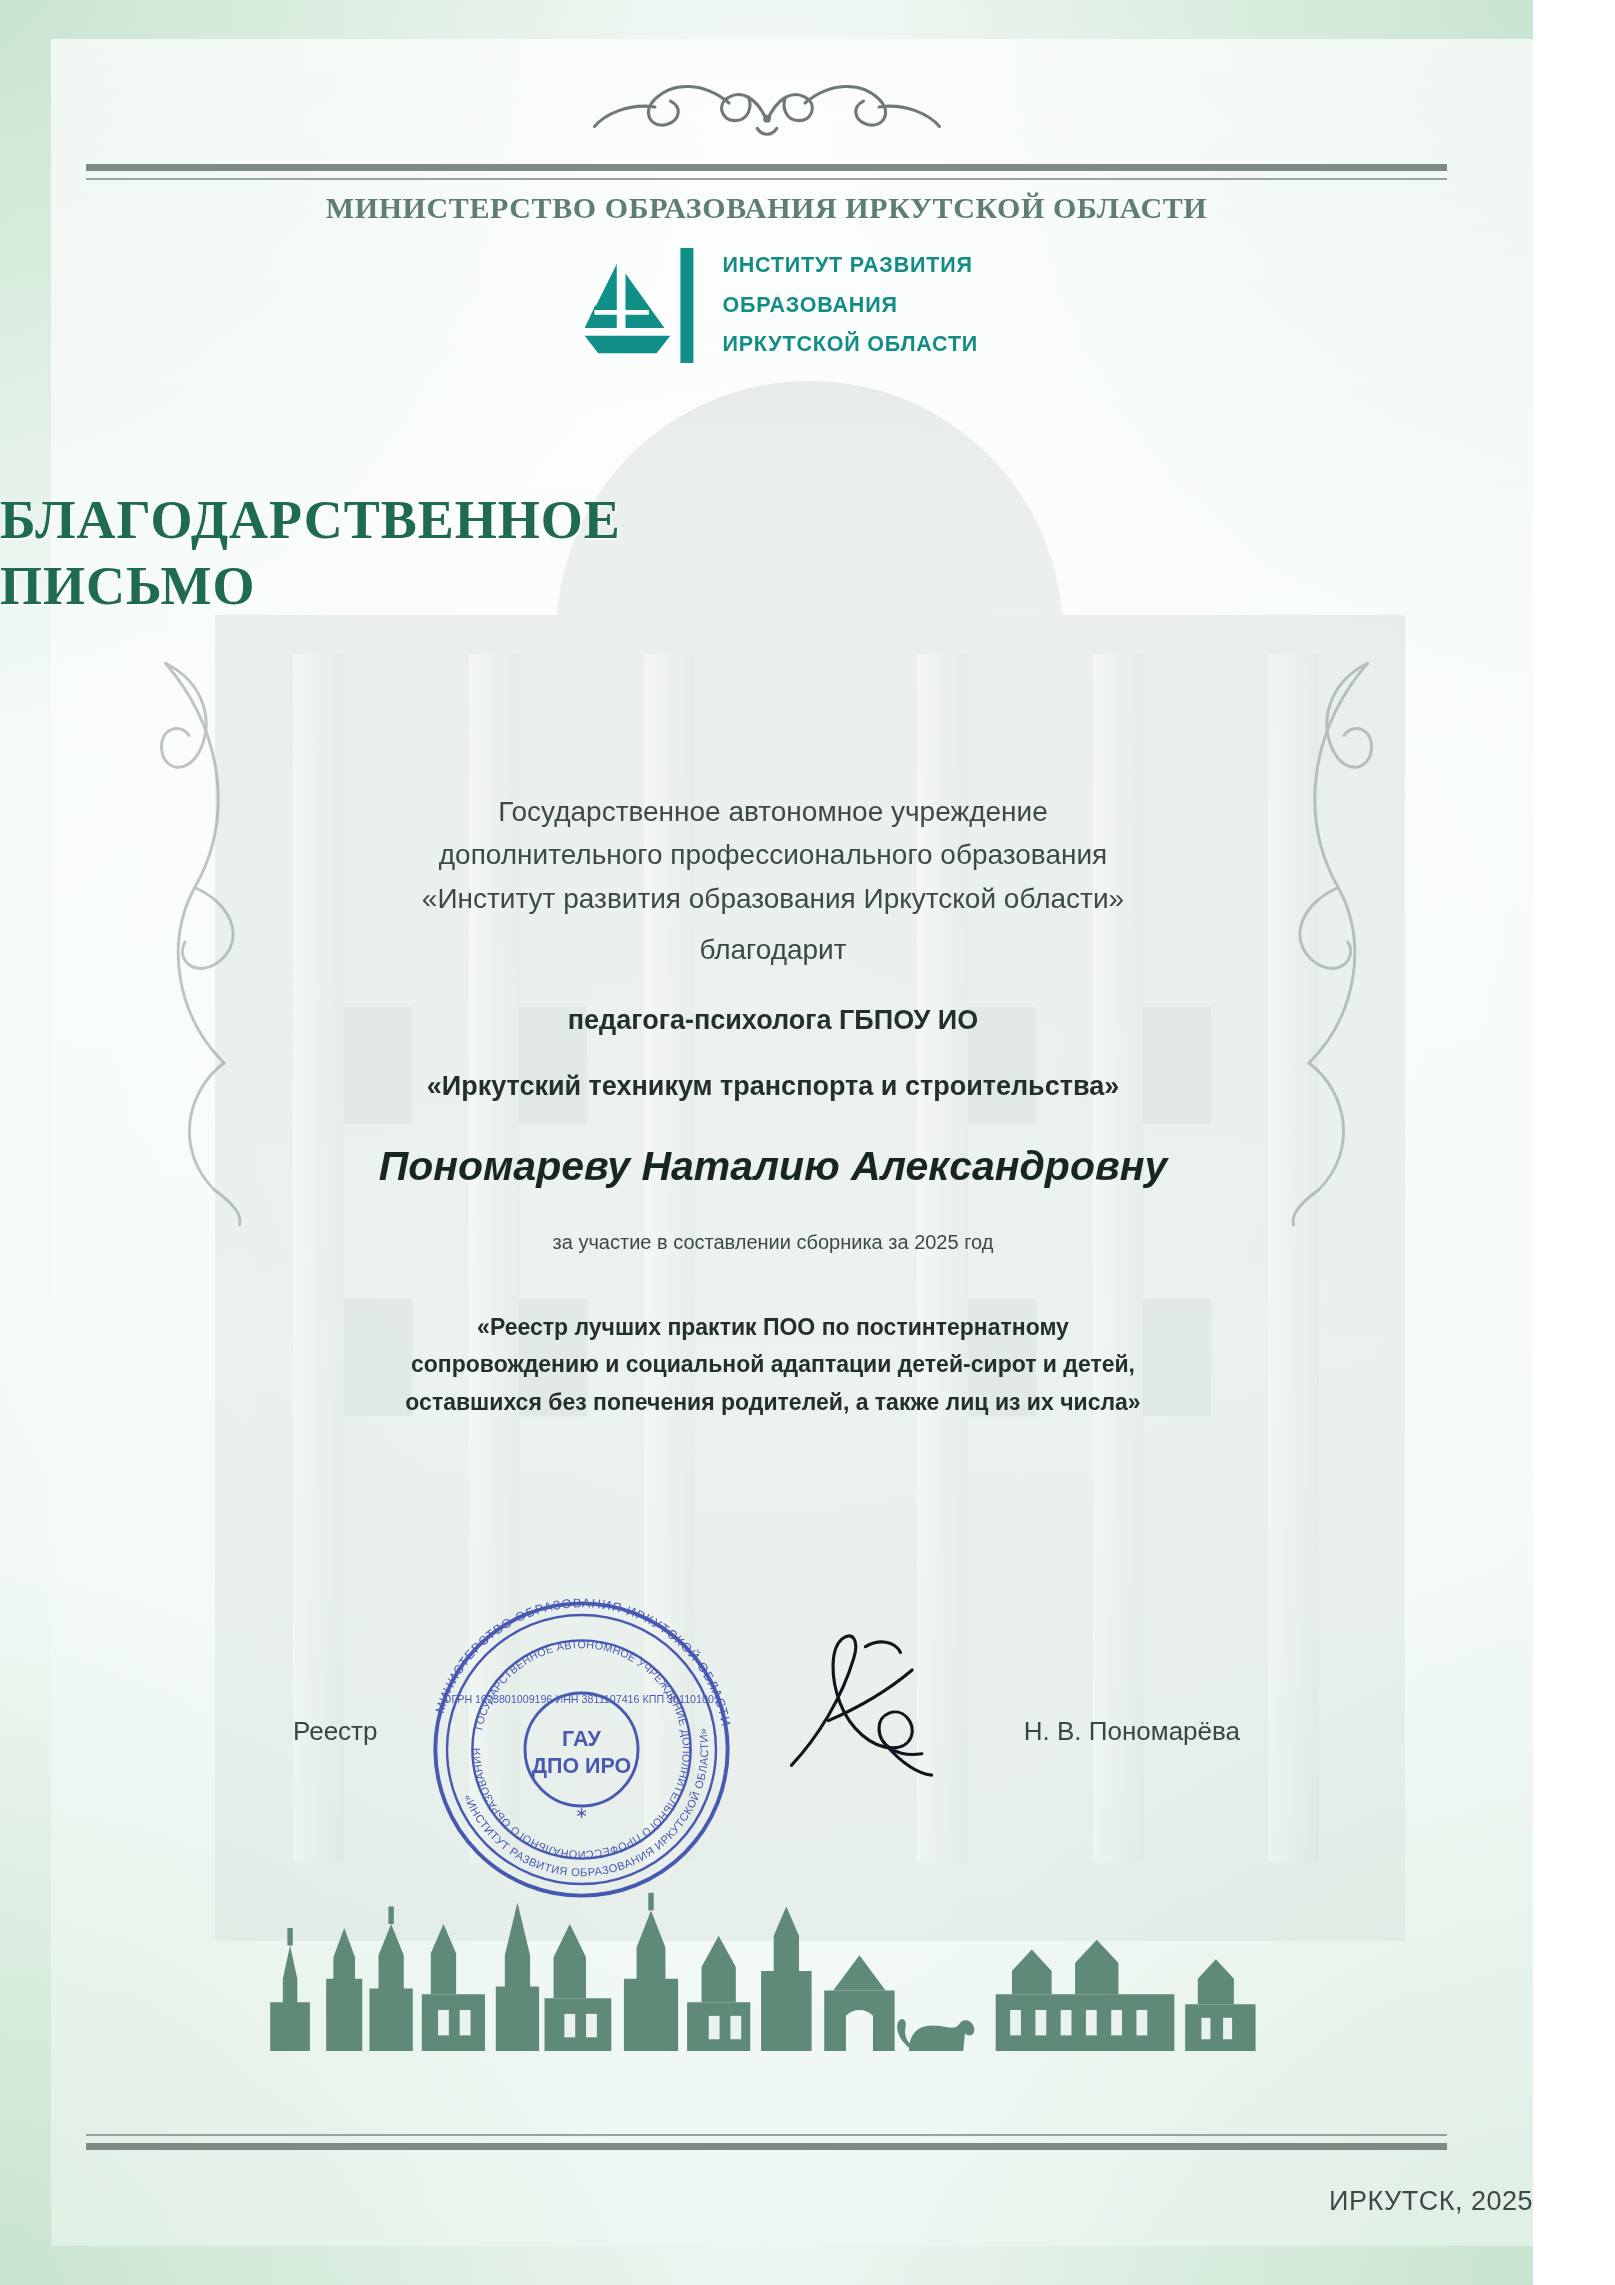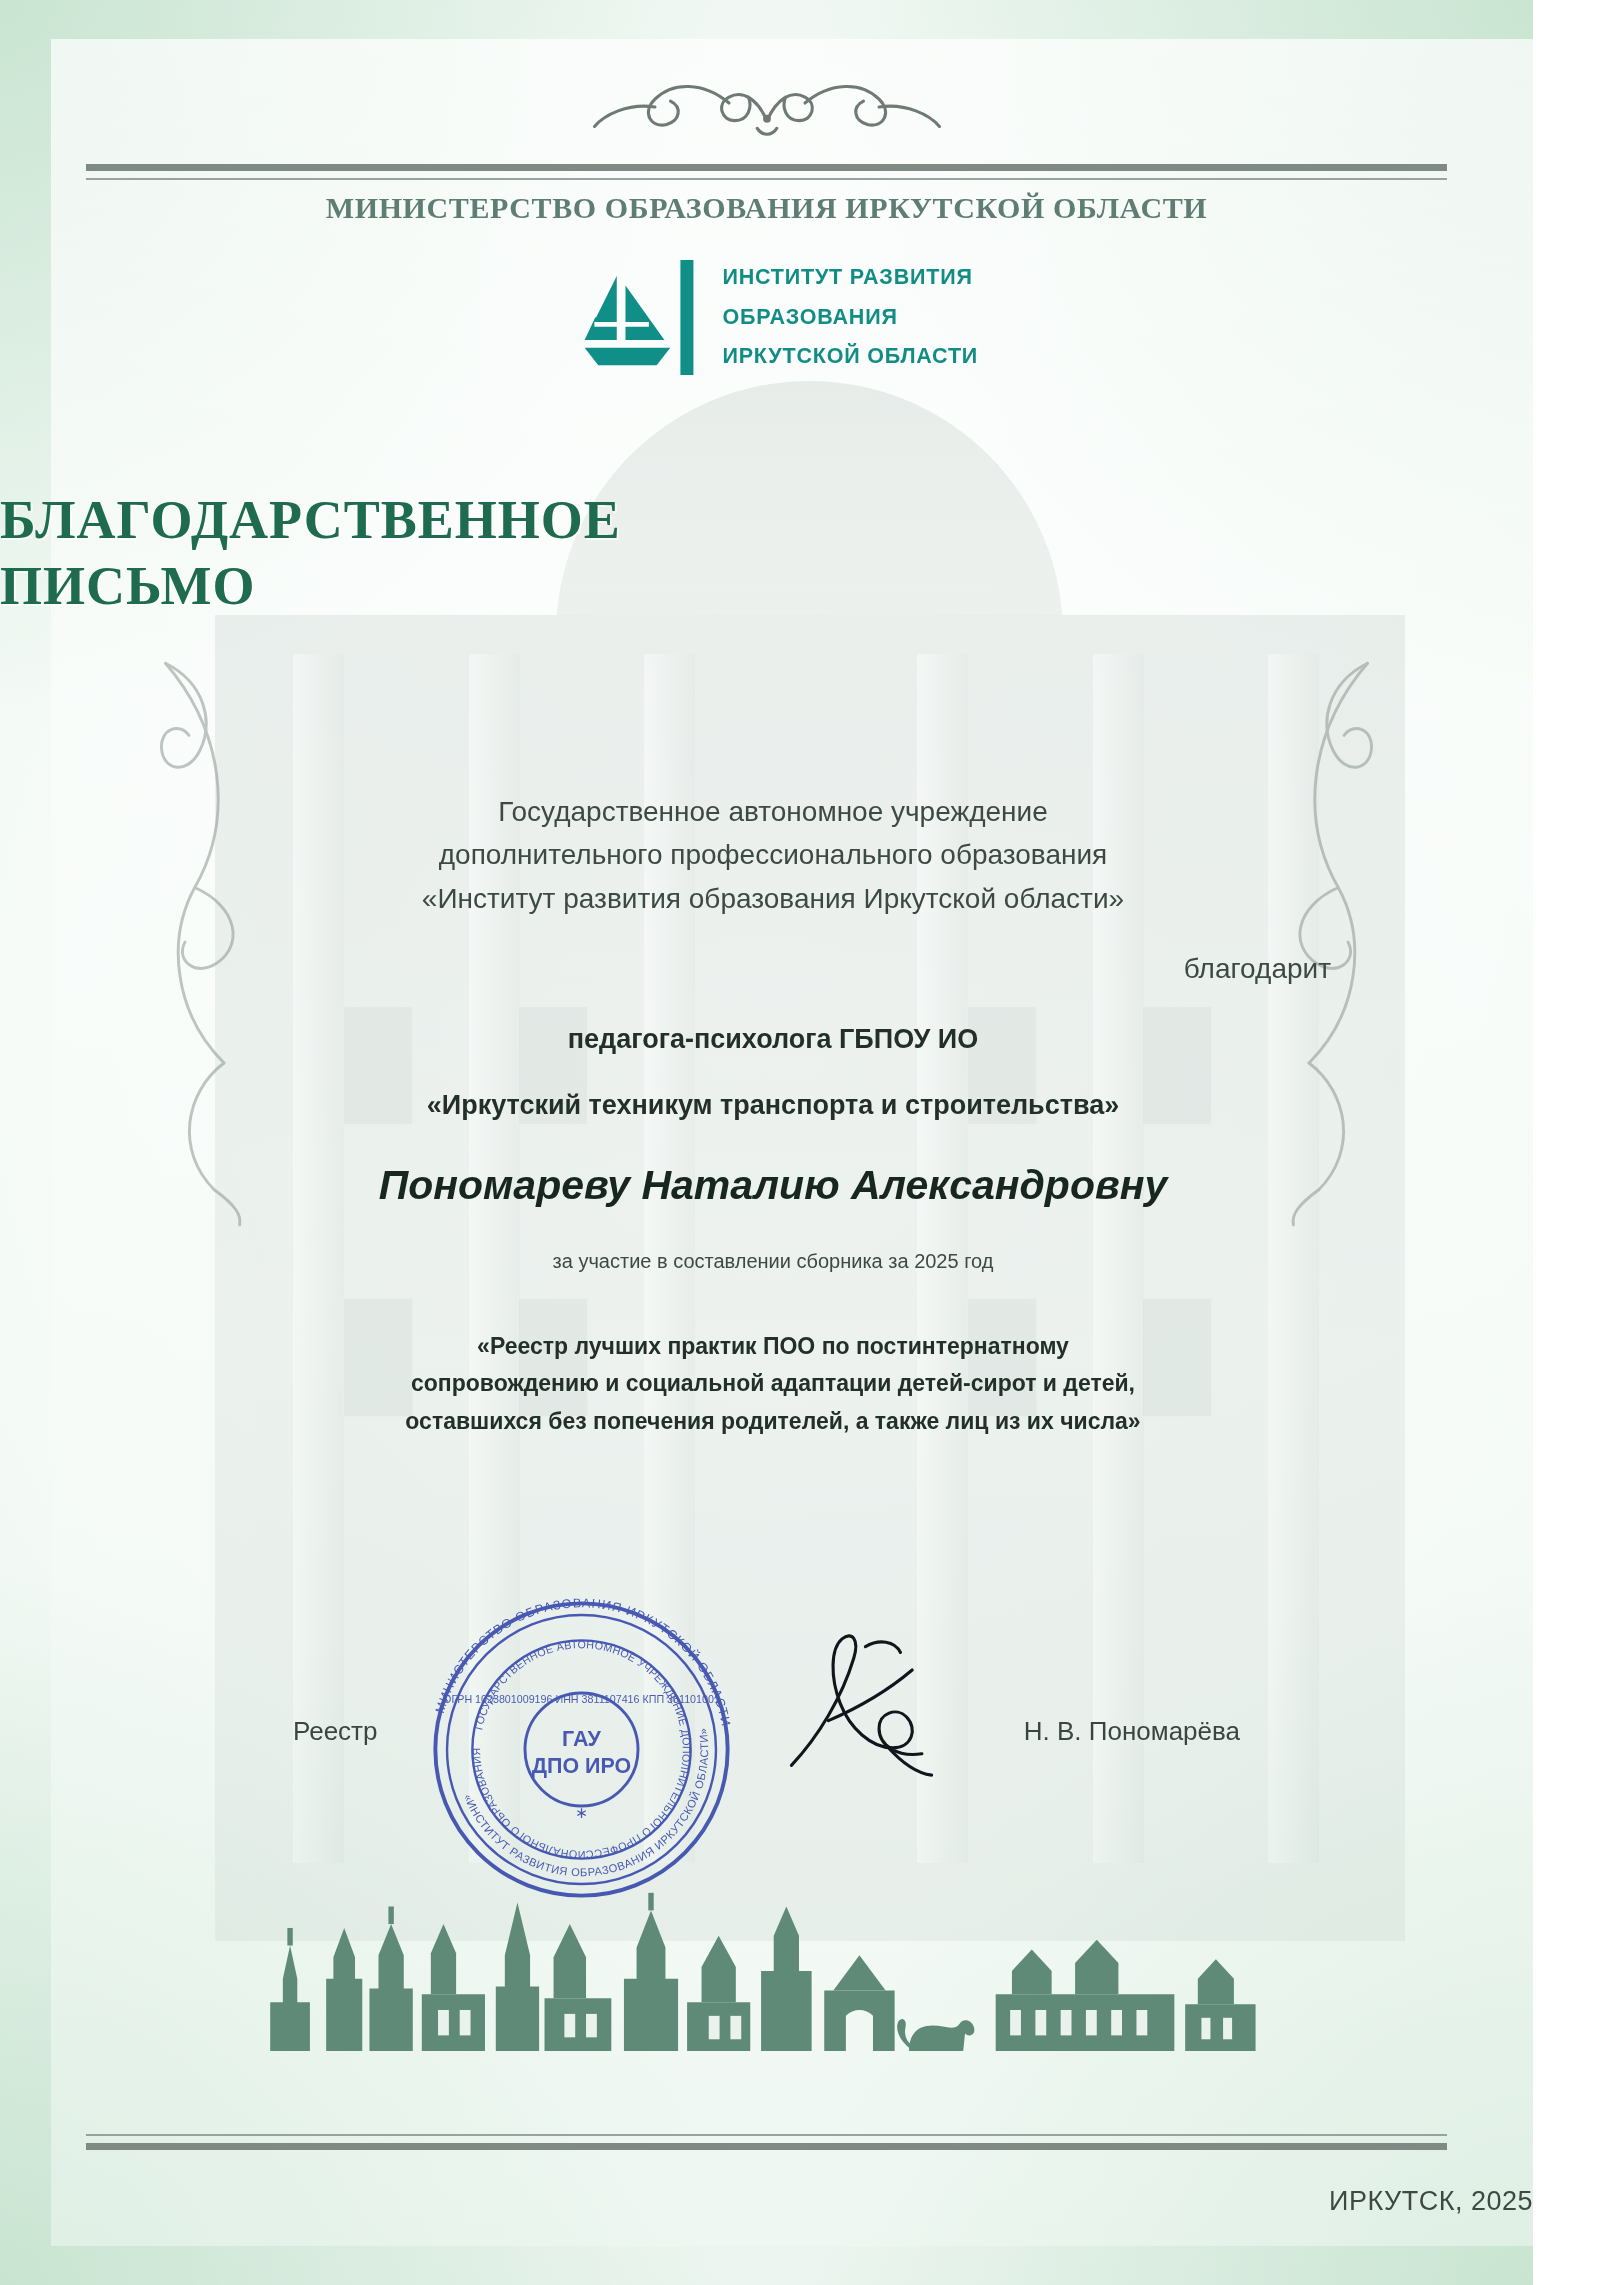--- a/index.html
+++ b/index.html
@@ -143,21 +143,21 @@
     font-family: "Liberation Serif", serif;
     font-weight: bold;
     font-size: 30px;
     letter-spacing: 0.6px;
     color: #5e7d74;
   }
 
   .logo-block {
     position: absolute;
     left: 50%;
-    top: 256px;
+    top: 244px;
     transform: translateX(-50%);
     display: flex;
     align-items: center;
     gap: 21.5px;
   }
   .logo-mark {
     width: 146px;
     height: 123px;
     position: relative;
   }
@@ -200,24 +200,23 @@
     top: 790px;
     text-align: center;
     color: #2e3b36;
   }
   .org {
     font-size: 28px;
     line-height: 1.55;
     color: #3d4a44;
   }
   .thanks {
-    margin-top: 33px;
+    margin-top: 14px;
     font-size: 28px;
     color: #3d4a44;
-    text-align: right;
   }
   .role {
     margin-top: 39px;
     font-size: 27px;
     font-weight: bold;
     color: #223029;
   }
   .college {
     margin-top: 35px;
     font-size: 27px;

